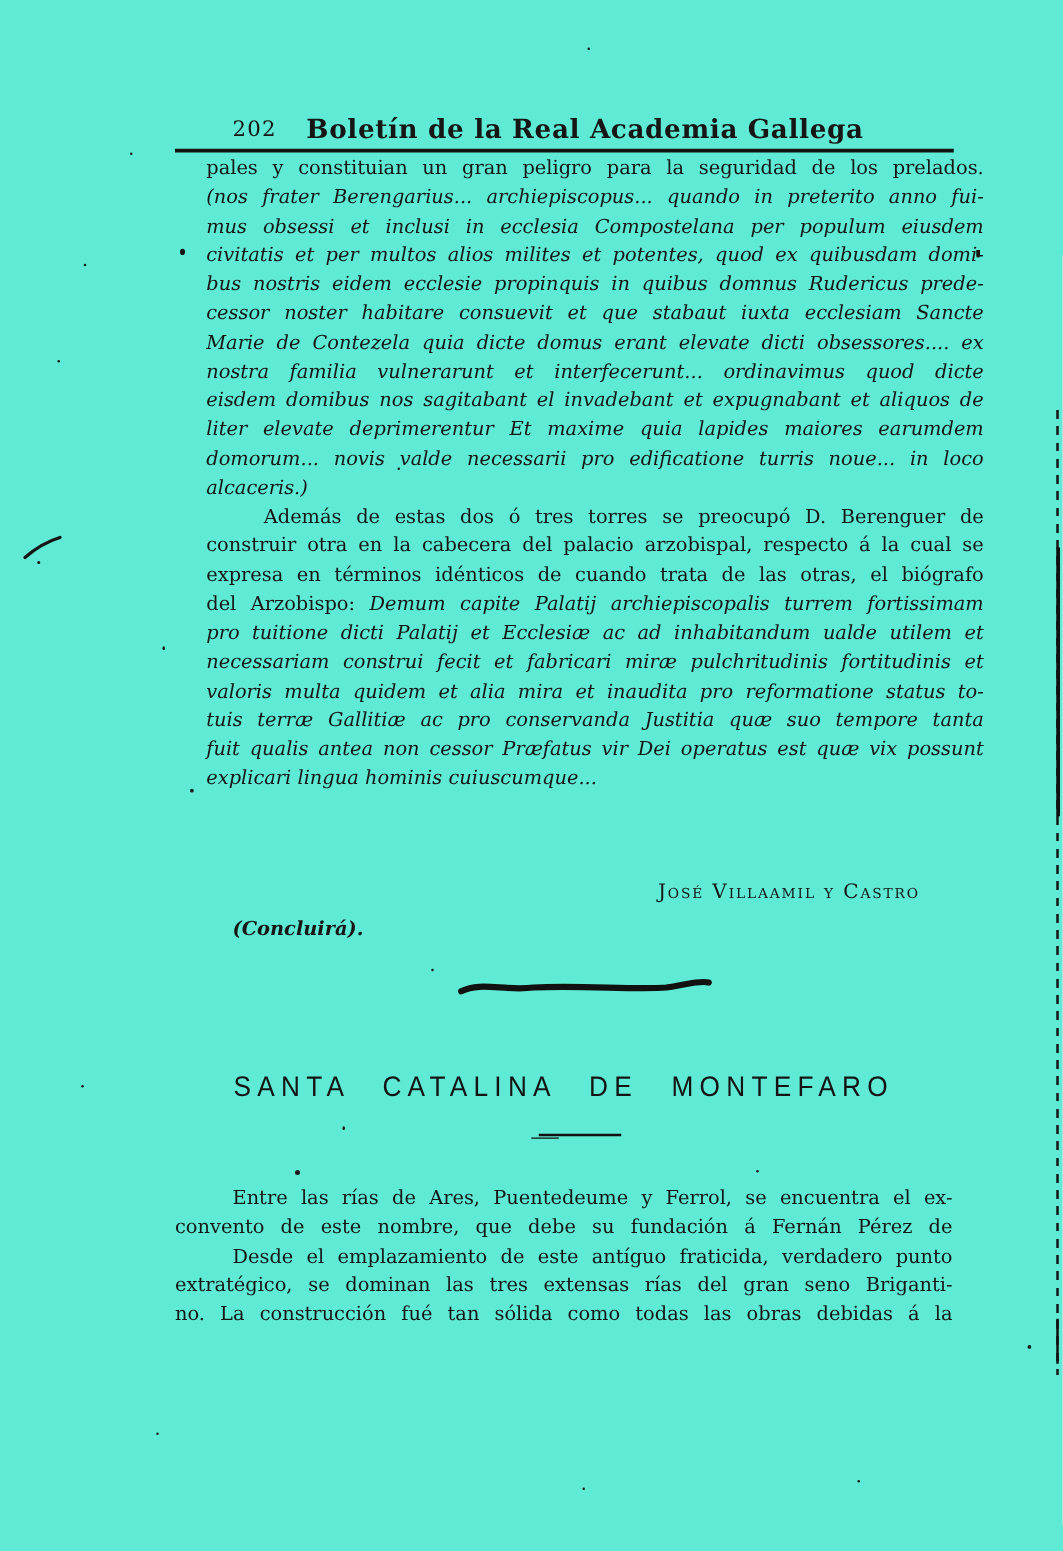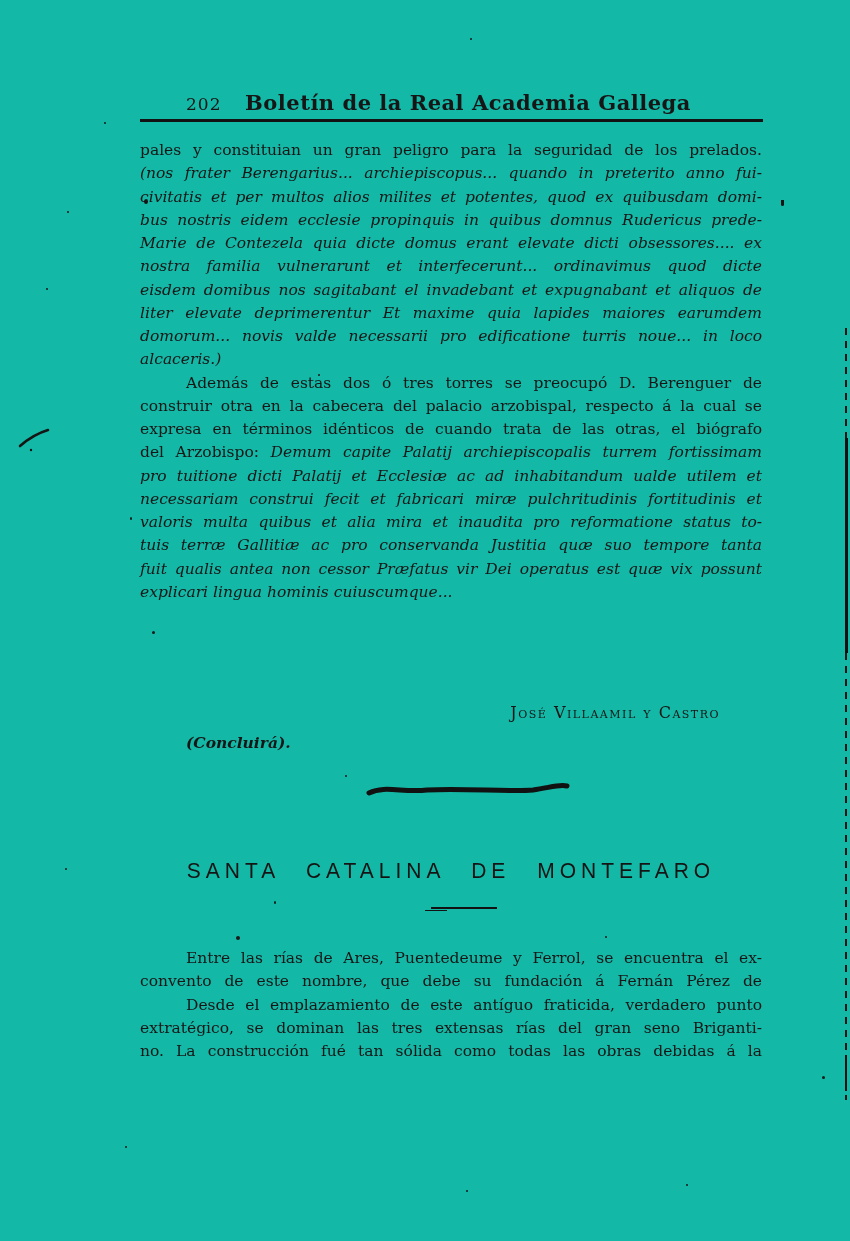--- a/index.html
+++ b/index.html
@@ -1,35 +1,35 @@
 <!DOCTYPE html>
 <html><head>
 <meta charset="utf-8">
 <style>
   html,body{margin:0;padding:0;background:#e8e8e8;}
-  #page{position:relative;width:850px;height:1241px;background:#14b8a6;overflow:hidden;
+  #page{position:relative;width:850px;height:1241px;background:#5eead4;overflow:hidden;
         font-family:"DejaVu Serif", serif;color:#161616;}
   
   #header{position:absolute;top:90px;left:140px;width:622px;height:28px;}
   #page-number{position:absolute;left:46px;top:4px;font-size:17px;letter-spacing:1px;}
   #journal-title{position:absolute;left:0;right:0;top:0;text-align:center;padding-left:34px;
         font-size:21px;font-weight:bold;letter-spacing:0.5px;}
   #header-rule{position:absolute;top:119px;left:140px;width:623px;height:3px;background:#121212;}
   
   .textblock{position:absolute;left:140px;width:622px;}
   .tline{height:23.25px;line-height:23.25px;font-size:15.5px;}
   .tline.just{text-align:justify;text-align-last:justify;}
   .tline.ind{text-indent:46px;}
   .it{font-style:italic;}
   .ro{font-style:normal;}
-  #para1{top:139px;}
+  #para1{top:123px;margin-left:25px;}
   #signature{position:absolute;top:703px;left:140px;width:622px;text-align:right;
         padding-right:0;box-sizing:border-box;font-variant:small-caps;font-size:16px;
         letter-spacing:1.5px;}
-  #signature span{margin-right:42px;}
+  #signature span{margin-right:26px;}
   #concluira{position:absolute;top:733px;left:186px;font-style:italic;font-size:15.5px;font-weight:bold;}
   #divider{position:absolute;top:780px;left:363px;}
   
   #section-title{position:absolute;top:858px;left:140px;width:622px;text-align:center;
         font-family:"Liberation Sans", sans-serif;font-size:21px;font-weight:400;
         letter-spacing:5px;word-spacing:16px;color:#141414;transform:scaleY(1.08);}
   #section-rule{position:absolute;top:907px;left:431px;width:66px;height:2px;background:#121212;}
   #section-rule::after{content:"";position:absolute;left:-6px;top:3px;width:22px;height:1px;background:#121212;}
   #para3{top:947px;}
   
@@ -49,35 +49,37 @@
 
   <div id="header">
     <span id="page-number">202</span>
     <span id="journal-title">Boletín de la Real Academia Gallega</span>
   </div>
   <div id="header-rule"></div>
 
   <div id="para1" class="textblock">
       <div class="tline just"><span class="ro">pales y constituian un gran peligro para la seguridad de los prelados.</span></div>
       <div class="tline just"><span class="it">(nos frater Berengarius... archiepiscopus... quando in preterito anno fui-</span></div>
+      <div class="tline just"><span class="it">mus obsessi et inclusi in ecclesia Compostelana per populum eiusdem</span></div>
       <div class="tline just"><span class="it">civitatis et per multos alios milites et potentes, quod ex quibusdam domi-</span></div>
       <div class="tline just"><span class="it">bus nostris eidem ecclesie propinquis in quibus domnus Rudericus prede-</span></div>
+      <div class="tline just"><span class="it">cessor noster habitare consuevit et que stabaut iuxta ecclesiam Sancte</span></div>
       <div class="tline just"><span class="it">Marie de Contezela quia dicte domus erant elevate dicti obsessores.... ex</span></div>
       <div class="tline just"><span class="it">nostra familia vulnerarunt et interfecerunt... ordinavimus quod dicte</span></div>
       <div class="tline just"><span class="it">eisdem domibus nos sagitabant el invadebant et expugnabant et aliquos de</span></div>
       <div class="tline just"><span class="it">liter elevate deprimerentur Et maxime quia lapides maiores earumdem</span></div>
       <div class="tline just"><span class="it">domorum... novis valde necessarii pro edificatione turris noue... in loco</span></div>
       <div class="tline"><span class="it">alcaceris.)</span></div>
       <div class="tline ind just"><span class="ro">Además de estas dos ó tres torres se preocupó D. Berenguer de</span></div>
       <div class="tline just"><span class="ro">construir otra en la cabecera del palacio arzobispal, respecto á la cual se</span></div>
       <div class="tline just"><span class="ro">expresa en términos idénticos de cuando trata de las otras, el biógrafo</span></div>
       <div class="tline just"><span class="ro">del Arzobispo: </span><span class="it">Demum capite Palatij archiepiscopalis turrem fortissimam</span></div>
       <div class="tline just"><span class="it">pro tuitione dicti Palatij et Ecclesiæ ac ad inhabitandum ualde utilem et</span></div>
       <div class="tline just"><span class="it">necessariam construi fecit et fabricari miræ pulchritudinis fortitudinis et</span></div>
-      <div class="tline just"><span class="it">valoris multa quibus et alia mira et inaudita pro reformatione status to-</span></div>
+      <div class="tline just"><span class="it">valoris multa quidem et alia mira et inaudita pro reformatione status to-</span></div>
       <div class="tline just"><span class="it">tuis terræ Gallitiæ ac pro conservanda Justitia quæ suo tempore tanta</span></div>
       <div class="tline just"><span class="it">fuit qualis antea non cessor Præfatus vir Dei operatus est quæ vix possunt</span></div>
       <div class="tline"><span class="it">explicari lingua hominis cuiuscumque...</span></div>
     </div>
 
   <div id="signature"><span>José Villaamil y Castro</span></div>
   <div id="concluira">(Concluirá).</div>
 
   <svg id="divider" width="210" height="20" viewBox="0 0 210 20">
     <path d="M6 13 C 22 5, 40 13, 64 10 C 100 8, 146 12, 170 10 C 186 8, 196 4, 204 6" fill="none" stroke="#111111" stroke-width="5" stroke-linecap="round"></path>

